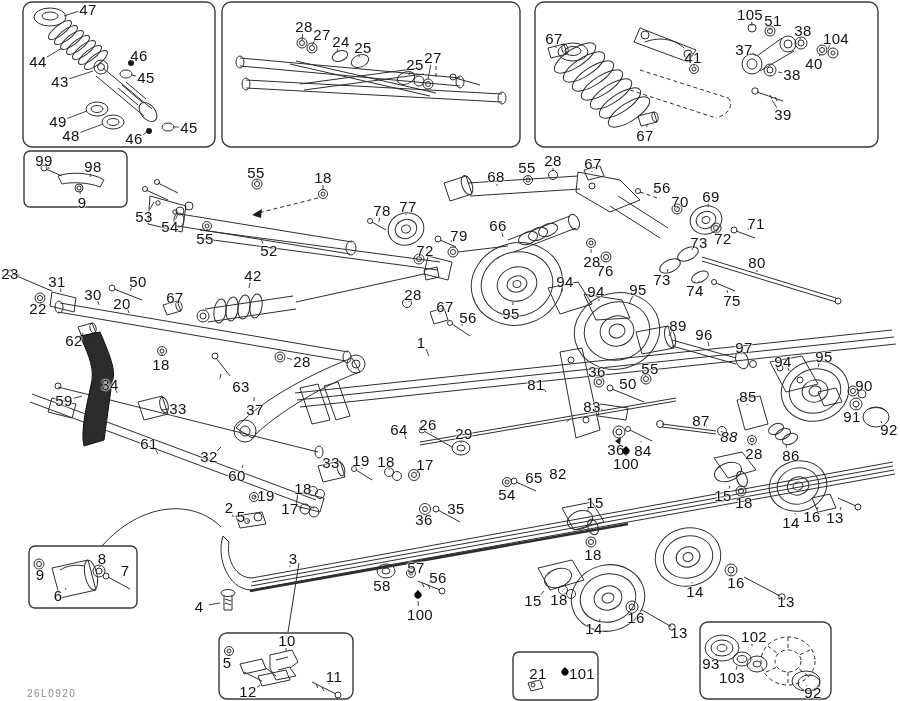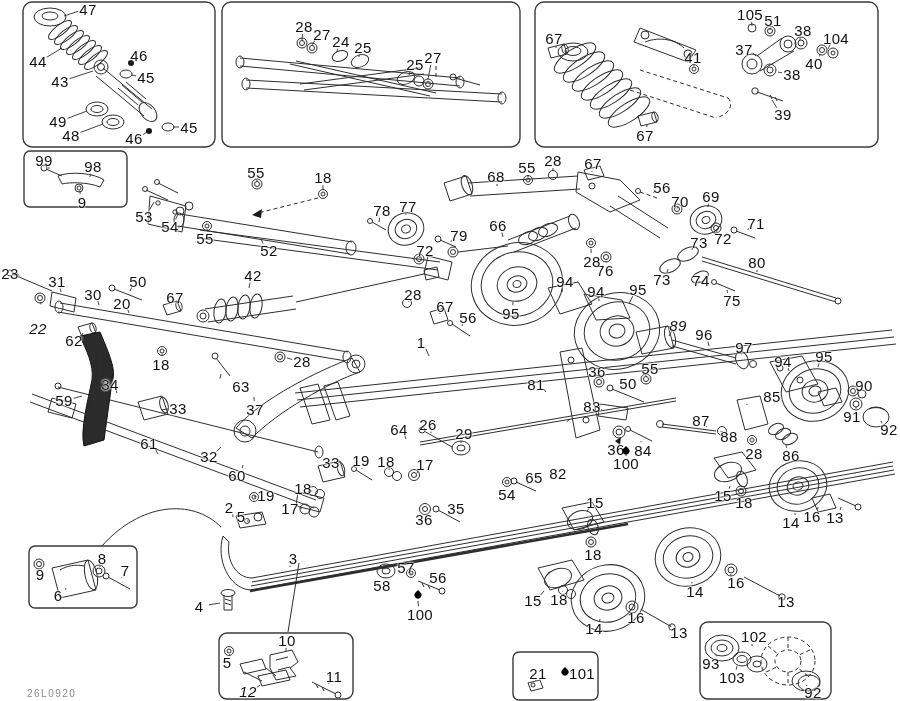--- a/index.html
+++ b/index.html
@@ -679,44 +679,44 @@
     <div class="plabel" style="left: 593px; top: 163px;">67</div>
     <div class="plabel" style="left: 662px; top: 187px;">56</div>
     <div class="plabel" style="left: 680px; top: 201px;">70</div>
     <div class="plabel" style="left: 711px; top: 196px;">69</div>
     <div class="plabel" style="left: 756px; top: 223px;">71</div>
     <div class="plabel" style="left: 723px; top: 238px;">72</div>
     <div class="plabel" style="left: 699px; top: 242px;">73</div>
     <div class="plabel" style="left: 757px; top: 262px;">80</div>
     <div class="plabel" style="left: 605px; top: 270px;">76</div>
     <div class="plabel" style="left: 662px; top: 279px;">73</div>
-    <div class="plabel" style="left: 695px; top: 280px; margin-left: 6px;">74</div>
+    <div class="plabel" style="left: 695px; top: 290px;">74</div>
     <div class="plabel" style="left: 732px; top: 300px;">75</div>
     <div class="plabel" style="left: 498px; top: 225px;">66</div>
     <div class="plabel" style="left: 459px; top: 235px;">79</div>
     <div class="plabel" style="left: 425px; top: 250px;">72</div>
     <div class="plabel" style="left: 592px; top: 261px;">28</div>
     <div class="plabel" style="left: 565px; top: 281px;">94</div>
     <div class="plabel" style="left: 596px; top: 291px;">94</div>
     <div class="plabel" style="left: 638px; top: 289px;">95</div>
     <div class="plabel" style="left: 10px; top: 273px;">23</div>
     <div class="plabel" style="left: 57px; top: 281px;">31</div>
     <div class="plabel" style="left: 138px; top: 281px;">50</div>
     <div class="plabel" style="left: 93px; top: 294px;">30</div>
     <div class="plabel" style="left: 122px; top: 303px;">20</div>
     <div class="plabel" style="left: 175px; top: 297px;">67</div>
-    <div class="plabel" style="left: 38px; top: 328px; font-style: italic;">22</div>
+    <div class="plabel" style="left: 38px; top: 308px;">22</div>
     <div class="plabel" style="left: 253px; top: 275px;">42</div>
     <div class="plabel" style="left: 74px; top: 340px;">62</div>
     <div class="plabel" style="left: 413px; top: 294px;">28</div>
     <div class="plabel" style="left: 445px; top: 306px;">67</div>
     <div class="plabel" style="left: 468px; top: 317px;">56</div>
     <div class="plabel" style="left: 511px; top: 313px;">95</div>
     <div class="plabel" style="left: 421px; top: 342px;">1</div>
-    <div class="plabel" style="left: 678px; top: 325px; font-style: italic;">89</div>
+    <div class="plabel" style="left: 678px; top: 325px;">89</div>
     <div class="plabel" style="left: 704px; top: 334px;">96</div>
     <div class="plabel" style="left: 744px; top: 347px;">97</div>
     <div class="plabel" style="left: 783px; top: 361px;">94</div>
     <div class="plabel" style="left: 824px; top: 356px;">95</div>
     <div class="plabel" style="left: 864px; top: 385px;">90</div>
     <div class="plabel" style="left: 852px; top: 416px;">91</div>
     <div class="plabel" style="left: 889px; top: 429px;">92</div>
     <div class="plabel" style="left: 161px; top: 364px;">18</div>
     <div class="plabel" style="left: 216px; top: 386px; margin-left: 25px;">63</div>
     <div class="plabel" style="left: 178px; top: 408px;">33</div>
@@ -726,23 +726,23 @@
     <div class="plabel" style="left: 110px; top: 384px;">34</div>
     <div class="plabel" style="left: 149px; top: 443px;">61</div>
     <div class="plabel" style="left: 209px; top: 456px; text-align: right;">32</div>
     <div class="plabel" style="left: 237px; top: 475px;">60</div>
     <div class="plabel" style="left: 597px; top: 371px;">36</div>
     <div class="plabel" style="left: 650px; top: 368px;">55</div>
     <div class="plabel" style="left: 628px; top: 383px;">50</div>
     <div class="plabel" style="left: 592px; top: 406px;">83</div>
     <div class="plabel" style="left: 558px; top: 426px; margin-top: 47px;">82</div>
     <div class="plabel" style="left: 536px; top: 384px;">81</div>
-    <div class="plabel" style="left: 772px; top: 396px;">85</div>
+    <div class="plabel" style="left: 748px; top: 396px;">85</div>
     <div class="plabel" style="left: 701px; top: 420px;">87</div>
-    <div class="plabel" style="left: 729px; top: 436px;">88</div>
+    <div class="plabel" style="left: 729px; top: 436px; font-style: italic;">88</div>
     <div class="plabel" style="left: 616px; top: 449px;">36</div>
     <div class="plabel" style="left: 643px; top: 450px;">84</div>
     <div class="plabel" style="left: 626px; top: 463px;">100</div>
     <div class="plabel" style="left: 754px; top: 453px;">28</div>
     <div class="plabel" style="left: 791px; top: 455px;">86</div>
     <div class="plabel" style="left: 331px; top: 462px;">33</div>
     <div class="plabel" style="left: 361px; top: 460px;">19</div>
     <div class="plabel" style="left: 386px; top: 461px;">18</div>
     <div class="plabel" style="left: 425px; top: 464px;">17</div>
     <div class="plabel" style="left: 399px; top: 429px;">64</div>
@@ -765,34 +765,34 @@
     <div class="plabel" style="left: 636px; top: 617px;">16</div>
     <div class="plabel" style="left: 679px; top: 632px;">13</div>
     <div class="plabel" style="left: 695px; top: 591px;">14</div>
     <div class="plabel" style="left: 736px; top: 582px;">16</div>
     <div class="plabel" style="left: 786px; top: 601px;">13</div>
     <div class="plabel" style="left: 723px; top: 495px;">15</div>
     <div class="plabel" style="left: 744px; top: 502px;">18</div>
     <div class="plabel" style="left: 791px; top: 522px;">14</div>
     <div class="plabel" style="left: 812px; top: 516px;">16</div>
     <div class="plabel" style="left: 835px; top: 517px;">13</div>
-    <div class="plabel" style="left: 406px; top: 567px;">57</div>
+    <div class="plabel" style="left: 416px; top: 567px;">57</div>
     <div class="plabel" style="left: 382px; top: 585px;">58</div>
     <div class="plabel" style="left: 438px; top: 577px;">56</div>
     <div class="plabel" style="left: 420px; top: 614px;">100</div>
     <div class="plabel" style="left: 293px; top: 558px;">3</div>
     <div class="plabel" style="left: 199px; top: 606px;">4</div>
     <div class="plabel" style="left: 40px; top: 574px;">9</div>
     <div class="plabel" style="left: 102px; top: 558px;">8</div>
     <div class="plabel" style="left: 125px; top: 570px;">7</div>
     <div class="plabel" style="left: 58px; top: 595px;">6</div>
     <div class="plabel" style="left: 287px; top: 640px;">10</div>
     <div class="plabel" style="left: 227px; top: 662px;">5</div>
     <div class="plabel" style="left: 334px; top: 676px;">11</div>
-    <div class="plabel" style="left: 248px; top: 691px; font-style: italic;">12</div>
+    <div class="plabel" style="left: 248px; top: 691px;">12</div>
     <div class="plabel" style="left: 538px; top: 673px;">21</div>
     <div class="plabel" style="left: 582px; top: 673px;">101</div>
     <div class="plabel" style="left: 754px; top: 636px;">102</div>
     <div class="plabel" style="left: 711px; top: 663px;">93</div>
     <div class="plabel" style="left: 732px; top: 677px;">103</div>
     <div class="plabel" style="left: 813px; top: 692px;">92</div>
     <span class="droplet" style="left: 626px; top: 451px;"></span>
     <span class="droplet" style="left: 418px; top: 595px;"></span>
     <span class="droplet" style="left: 565px; top: 672px;"></span>
   </div>

